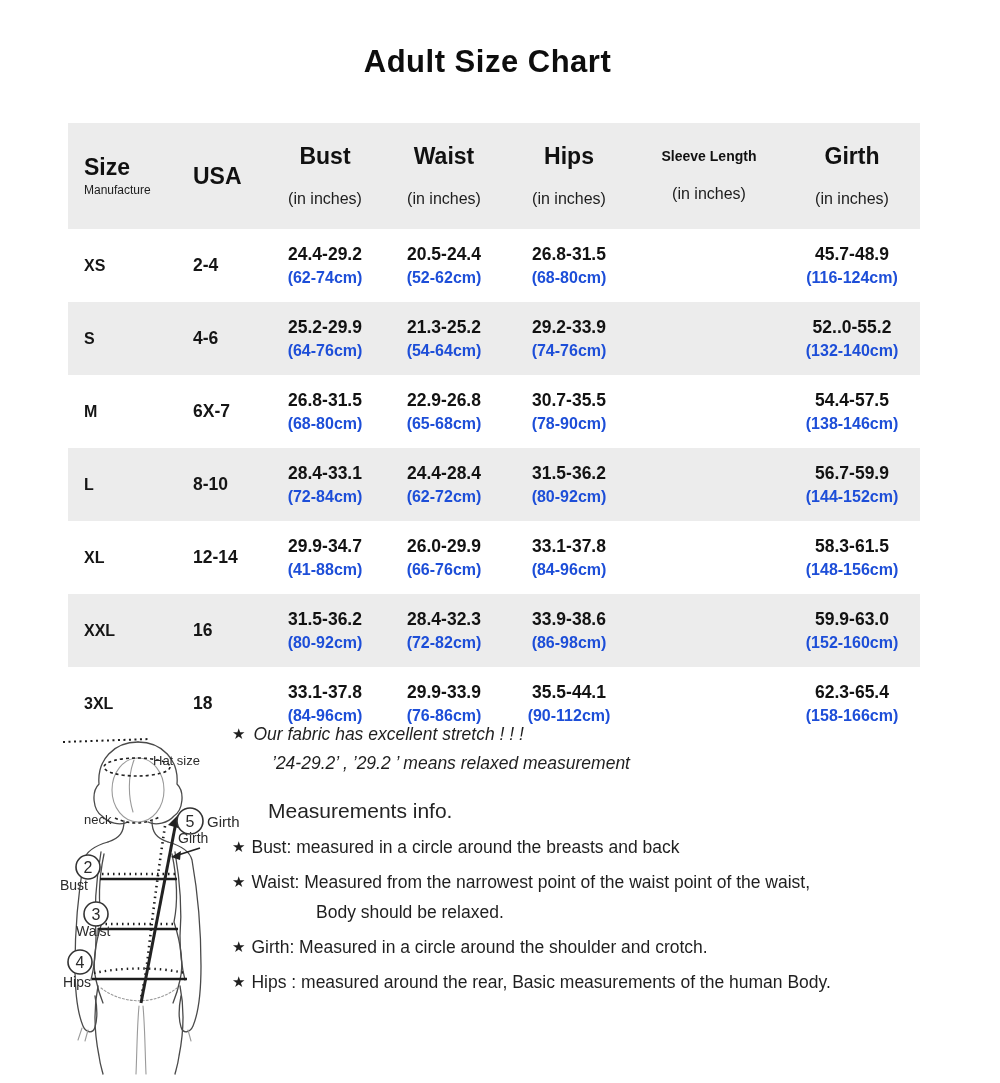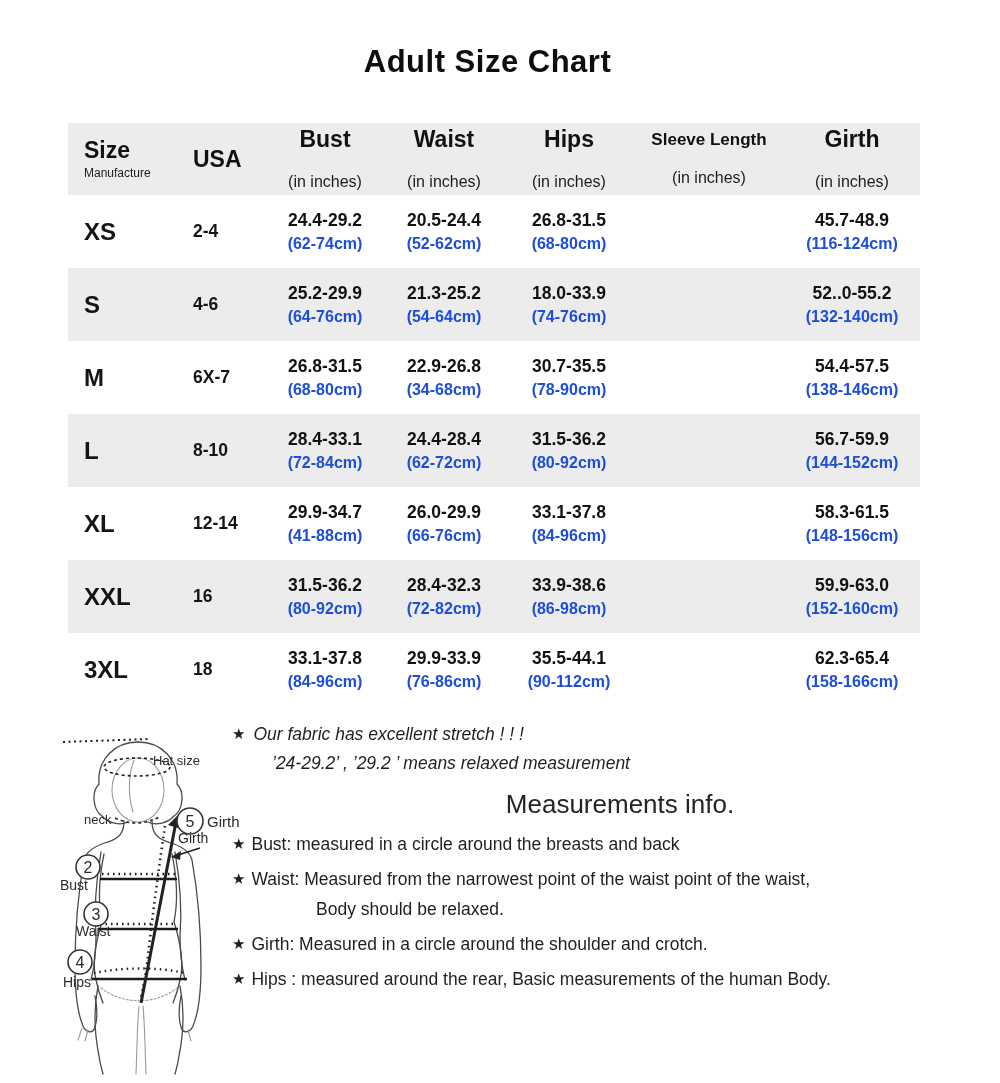--- a/index.html
+++ b/index.html
@@ -3,38 +3,38 @@
 <meta charset="utf-8">
 <style>
   html,body{margin:0;padding:0;background:#fff;}
   .page{position:relative;width:975px;height:1083px;background:#fff;overflow:hidden;
         font-family:"Liberation Sans",sans-serif;color:#141414;}
   .title{position:absolute;top:44px;left:0;width:100%;text-align:center;
          font-size:31px;font-weight:600;letter-spacing:.5px;color:#0d0d0d;}
   table.size-table{position:absolute;left:68px;top:123px;width:852px;
                    border-collapse:collapse;table-layout:fixed;}
   .size-table thead th{background:#ececec;height:72px;vertical-align:middle;
-                       font-weight:600;padding:0;text-align:center;}
+                       font-weight:600;padding:17px;text-align:center;}
   .size-table tbody td{height:73px;vertical-align:middle;padding:0;text-align:center;}
   .size-table tbody tr.alt{background:#ececec;}
   .h-label{font-size:23px;line-height:1.05;color:#111;}
-  .h-label.small{font-size:17px;}
+  .h-label.small{font-size:14px;}
   .h-sub{font-size:16px;font-weight:400;color:#1c1c1c;margin-top:21px;}
   .h-sub.manuf{font-size:12px;margin-top:4px;}
   .c-left{text-align:left !important;padding-left:16px !important;}
   .c-left2{text-align:left !important;padding-left:15px !important;}
-  .size-cell{font-size:24px;font-weight:600;color:#151515;}
+  .size-cell{font-size:16px;font-weight:600;color:#151515;}
   .usa-cell{font-size:17.5px;font-weight:600;color:#151515;margin-top:21px;}
   .val-in{font-size:17.5px;font-weight:600;color:#121212;}
   .val-cm{font-size:16px;font-weight:700;color:#1d4ed8;margin-top:4px;}
   .notes{position:absolute;left:232px;top:724px;width:740px;color:#1f1f1f;}
   .star{font-style:normal;font-size:15px;margin-right:8px;position:relative;top:-1px;}
   .n-italic{font-style:italic;font-size:17.5px;}
   .n2{margin:8px 0 0 40px;}
-  .info-heading{font-size:26px;margin:15px 0 0 36px;color:#242424;text-align:center;}
+  .info-heading{font-size:21px;margin:25px 0 0 36px;color:#242424;}
   .bullet{font-size:17.5px;margin-top:14px;}
   .bullet .star{margin-right:6px;}
   .cont-line{font-size:17.5px;margin:9px 0 0 84px;}
   .figure{position:absolute;left:38px;top:726px;width:218px;height:352px;}
   .fig-line{fill:none;stroke:#4a4a4a;stroke-width:1.3;stroke-linecap:round;}
   .fig-light{fill:none;stroke:#9a9a9a;stroke-width:1.1;stroke-linecap:round;}
   .fig-dash{fill:none;stroke:#222;stroke-width:1.6;stroke-dasharray:3,3;}
   .fig-meas{fill:none;stroke:#1c1c1c;stroke-width:2.4;}
   .fig-dots{fill:none;stroke:#1c1c1c;stroke-width:2.4;stroke-dasharray:1.5,4;}
   .fig-diag{fill:none;stroke:#222;stroke-width:3;}
@@ -117,39 +117,39 @@
         <td class="c-left2 usa-cell">4-6</td>
         <td>
             <div class="val-in">25.2-29.9</div>
             <div class="val-cm">(64-76cm)</div>
           </td>
         <td>
             <div class="val-in">21.3-25.2</div>
             <div class="val-cm">(54-64cm)</div>
           </td>
         <td>
-            <div class="val-in">18.0-33.9</div>
+            <div class="val-in">29.2-33.9</div>
             <div class="val-cm">(74-76cm)</div>
           </td>
         <td></td>
         <td>
             <div class="val-in">52..0-55.2</div>
             <div class="val-cm">(132-140cm)</div>
           </td>
       </tr>
       <tr>
         <td class="c-left size-cell">M</td>
         <td class="c-left2 usa-cell">6X-7</td>
         <td>
             <div class="val-in">26.8-31.5</div>
             <div class="val-cm">(68-80cm)</div>
           </td>
         <td>
             <div class="val-in">22.9-26.8</div>
-            <div class="val-cm">(34-68cm)</div>
+            <div class="val-cm">(65-68cm)</div>
           </td>
         <td>
             <div class="val-in">30.7-35.5</div>
             <div class="val-cm">(78-90cm)</div>
           </td>
         <td></td>
         <td>
             <div class="val-in">54.4-57.5</div>
             <div class="val-cm">(138-146cm)</div>
           </td>

